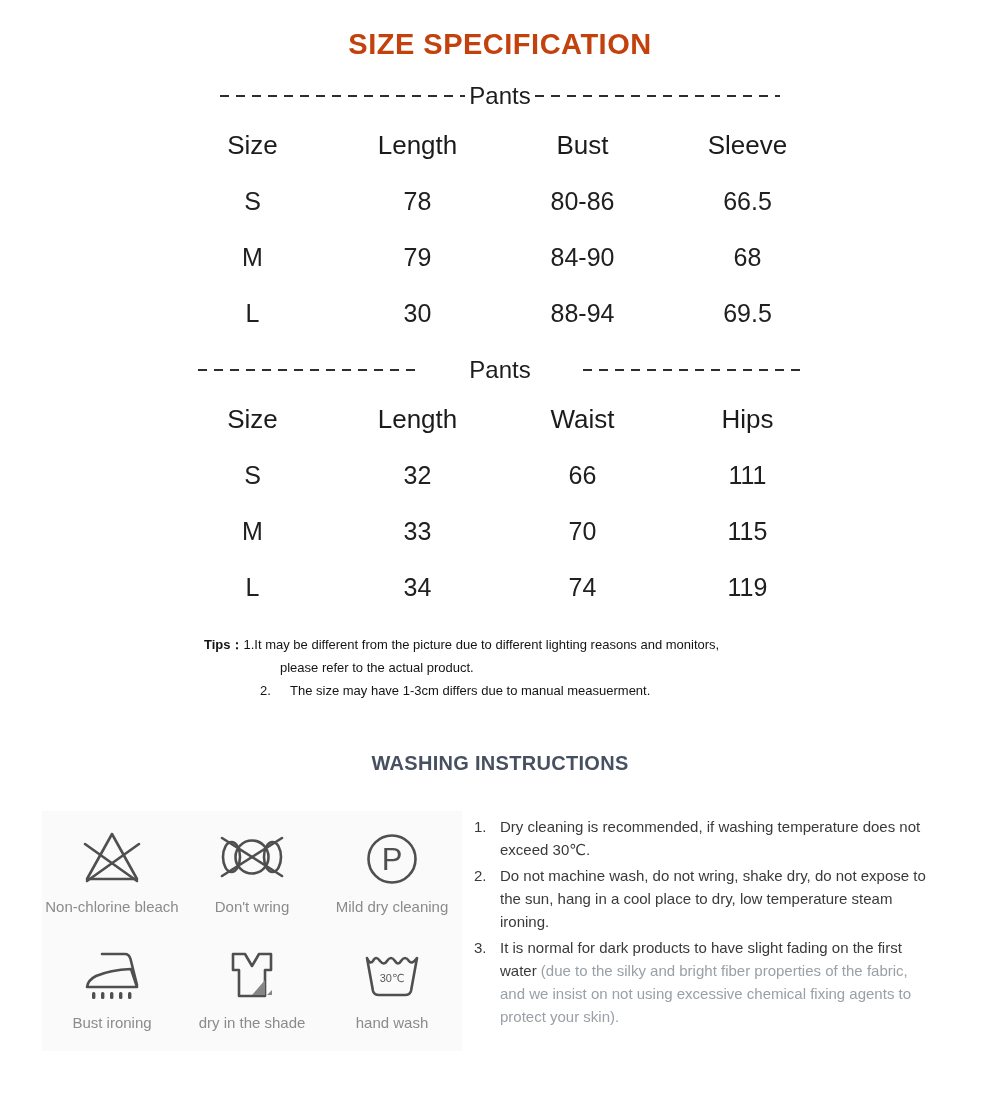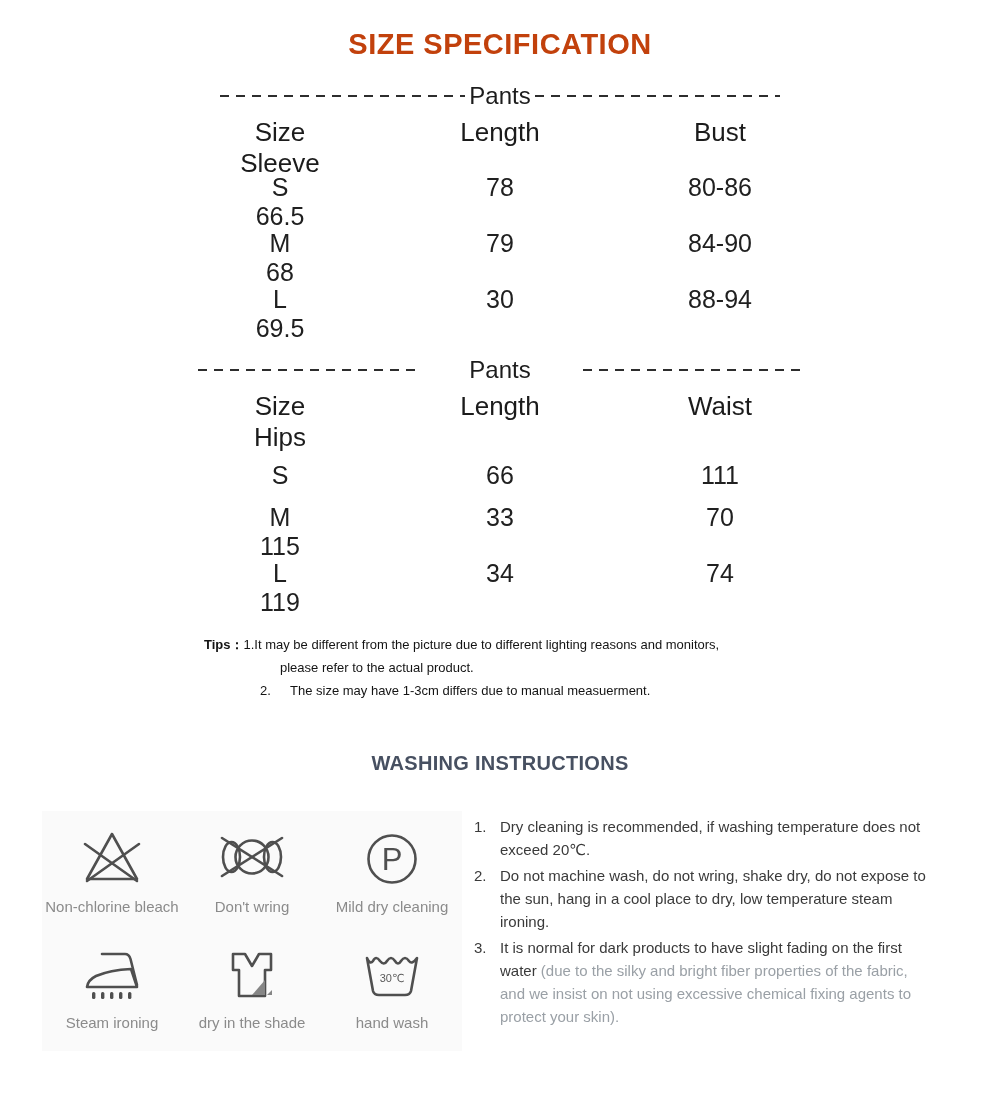--- a/index.html
+++ b/index.html
@@ -16,21 +16,21 @@
   .sep-tops  { width:560px; margin-top:20px; }
   .sep-pants { width:604px; margin-top:14px;gap:48px; }
   .dash {
     flex:1; height:2px;
     background:repeating-linear-gradient(to right,#2d2d2d 0 9px,transparent 9px 16px);
   }
   .sep-label { font-size:24px; color:#1c1c1c; padding:0 4px; line-height:30px; }
 
   .spec-table { width:660px; margin:6px auto 0; }
   .tr {
-    display:grid; grid-template-columns:repeat(3,1fr);
+    display:grid; grid-template-columns:repeat(4,1fr);
     height:56px; align-items:center; text-align:center;
   }
   .tr.head span { font-size:26px; font-weight:500; color:#1b1b1b; }
   .tr.data span { font-size:25px; font-weight:400; color:#202020; }
 
   .tips { margin:18px 0 0 204px; font-size:13px; line-height:23px; color:#141414; }
   .tips-label { font-weight:700; }
   .tips-line2 { padding-left:76px; }
   .tips-line3 { padding-left:56px; }
   .tips-line3 .t2num { display:inline-block; width:30px; }
@@ -110,20 +110,21 @@
 
   <div class="spec-table">
     <div class="tr head">
       <span>Size</span>
       <span>Length</span>
       <span>Waist</span>
       <span>Hips</span>
     </div>
     <div class="tr data">
       <span>S</span>
+      <span>32</span>
       <span>66</span>
       <span>111</span>
     </div>
     <div class="tr data">
       <span>M</span>
       <span>33</span>
       <span>70</span>
       <span>115</span>
     </div>
     <div class="tr data">
@@ -181,21 +182,21 @@
       <div class="icon-cell">
         <svg viewBox="0 0 64 64">
           <path class="icon-stroke" d="M7,44 L57,44 L51,26 Q30,27 16,33 Q8,37 7,44 Z"></path>
           <path class="icon-stroke" d="M22,11 L45,11 Q49,11 50.5,16 L57,42"></path>
           <rect class="icon-fill" x="12" y="49" width="3.4" height="7" rx="1.5"></rect>
           <rect class="icon-fill" x="21" y="49" width="3.4" height="7" rx="1.5"></rect>
           <rect class="icon-fill" x="30" y="49" width="3.4" height="7" rx="1.5"></rect>
           <rect class="icon-fill" x="39" y="49" width="3.4" height="7" rx="1.5"></rect>
           <rect class="icon-fill" x="48" y="49" width="3.4" height="7" rx="1.5"></rect>
         </svg>
-        <div class="icon-label">Steam ironing</div>
+        <div class="icon-label">Bust ironing</div>
       </div>
 
       <div class="icon-cell">
         <svg viewBox="0 0 64 64">
           <path class="icon-stroke" d="M13,11 L25,11 L32,23 L39,11 L51,11 L51,27 L45,27 L45,53 L19,53 L19,27 L13,27 Z"></path>
           <polygon class="icon-gray-fill" points="45,52 32,52 45,37"></polygon>
           <polygon class="icon-gray-fill" points="47,52 52,52 52,47"></polygon>
         </svg>
         <div class="icon-label">dry in the shade</div>
       </div>
@@ -206,21 +207,21 @@
           <text class="icon-temp" x="32" y="39" text-anchor="middle">30℃</text>
         </svg>
         <div class="icon-label">hand wash</div>
       </div>
 
     </div>
 
     <div class="instructions">
       <div class="instr-item">
         <span class="instr-num">1.</span>
-        <span class="instr-text">Dry cleaning is recommended, if washing temperature does not exceed 20℃.</span>
+        <span class="instr-text">Dry cleaning is recommended, if washing temperature does not exceed 30℃.</span>
       </div>
       <div class="instr-item">
         <span class="instr-num">2.</span>
         <span class="instr-text">Do not machine wash, do not wring, shake dry, do not expose to the sun, hang in a cool place to dry, low temperature steam ironing.</span>
       </div>
       <div class="instr-item">
         <span class="instr-num">3.</span>
         <span class="instr-text"><span>It is normal for dark products to have slight fading on the first water </span><span class="note">(due to the silky and bright fiber properties of the fabric, and we insist on not using excessive chemical fixing agents to protect your skin).</span></span>
       </div>
     </div>

